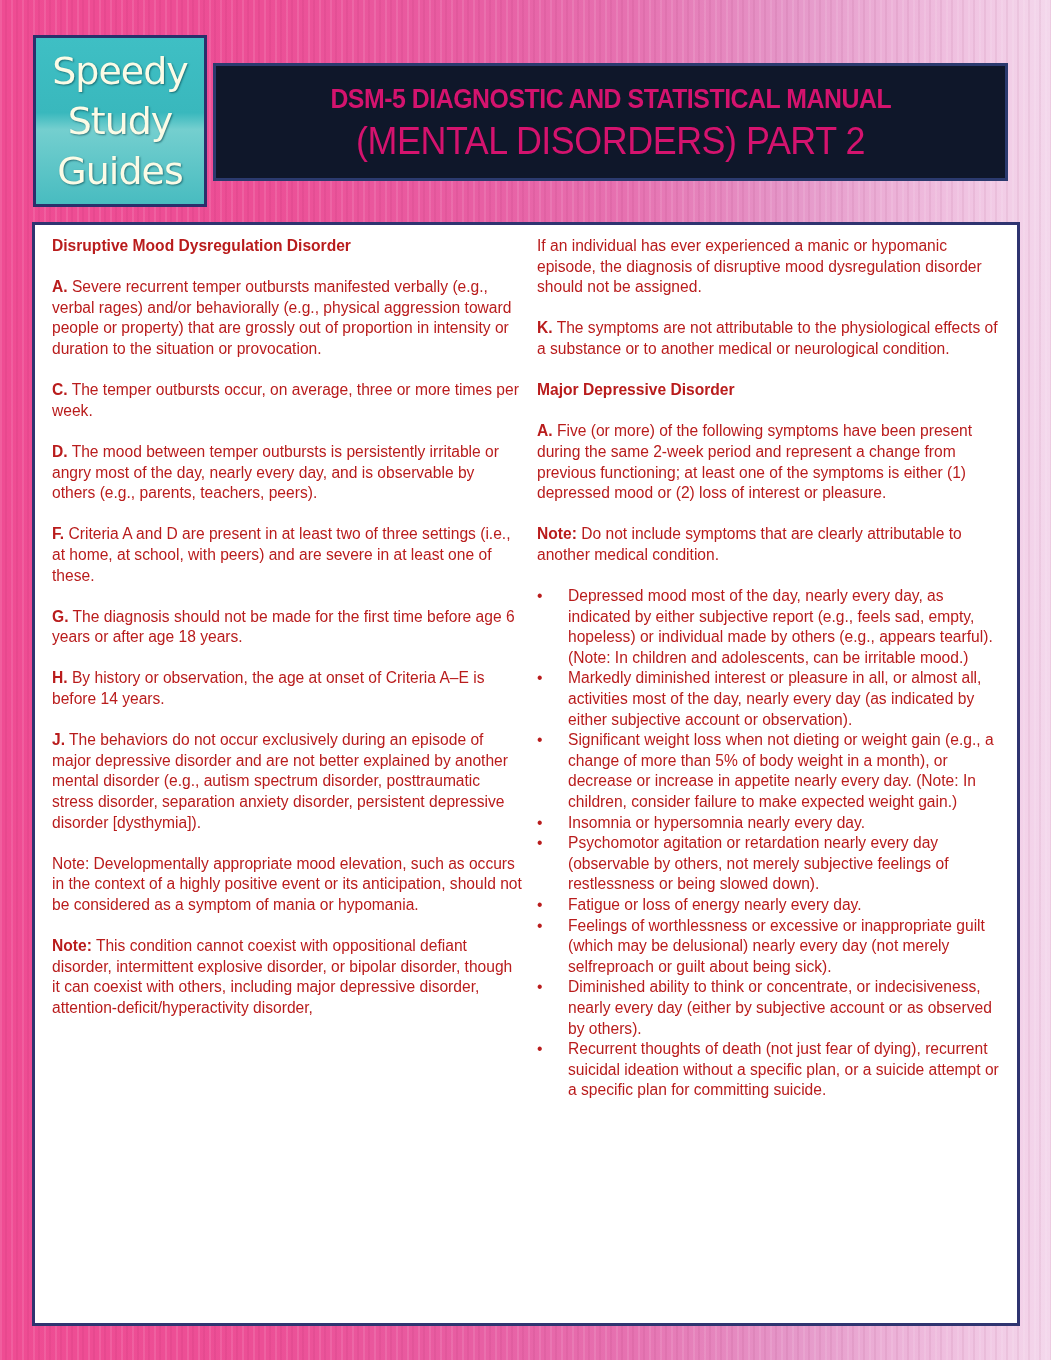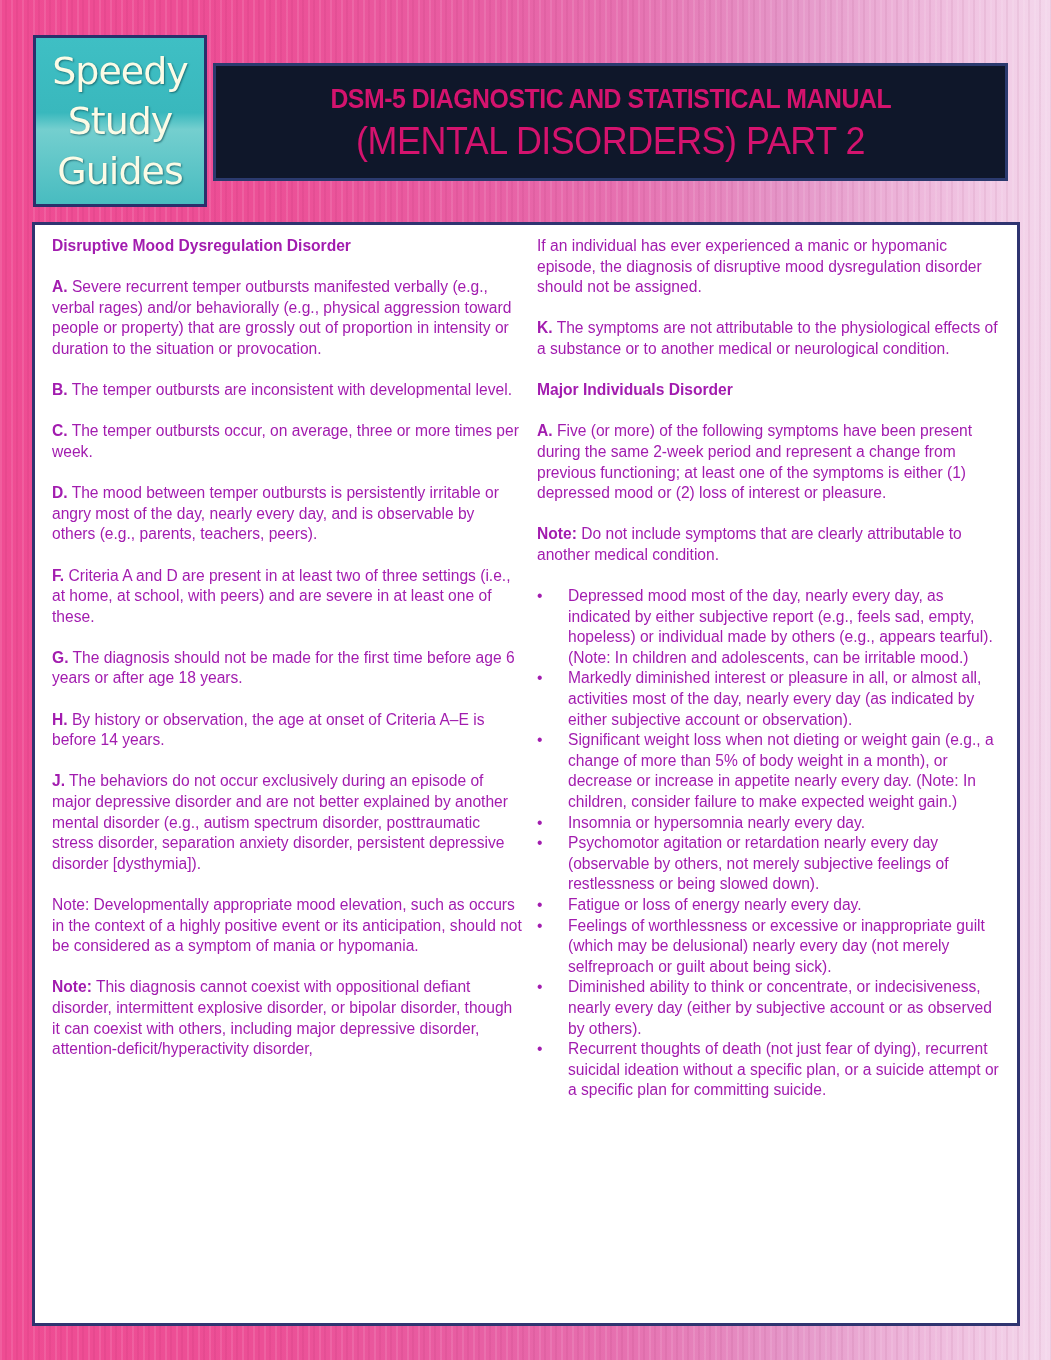--- a/index.html
+++ b/index.html
@@ -34,21 +34,21 @@
   .title-line2 {
     color: #d4136e; font-size: 39px; letter-spacing: -0.5px;
     transform: scaleX(0.92); white-space: nowrap; margin-top: 4px;
   }
   .content-box {
     position: absolute; left: 32px; top: 222px; width: 982px; height: 1098px;
     background: #fff; border: 3px solid #2f3470;
   }
   .col {
     position: absolute; top: 11px;
-    font-size: 15.6px; line-height: 20.6px; color: #a21caf;
+    font-size: 15.6px; line-height: 20.6px; color: #b91c1c;
   }
   .col.left { left: 17px; width: 470px; }
   .col.right { left: 502px; width: 470px; }
   .col p { margin: 0 0 20.6px 0; }
   .col .heading { font-weight: bold; }
   .col b { font-weight: bold; }
   ul.bullets { list-style: none; margin: 0; padding: 0; }
   ul.bullets li { position: relative; padding-left: 31px; }
   ul.bullets li .dot { position: absolute; left: 0; top: 0; }
 </style>
@@ -64,39 +64,38 @@
 <div class="title-box">
   <div class="title-line1">DSM-5 DIAGNOSTIC AND STATISTICAL MANUAL</div>
   <div class="title-line2">(MENTAL DISORDERS) PART 2</div>
 </div>
 
 <div class="content-box">
   <div class="col left">
     <p class="heading">Disruptive Mood Dysregulation Disorder</p>
 
     <p><b>A.</b><span> Severe recurrent temper outbursts manifested verbally (e.g., verbal rages) and/or behaviorally (e.g., physical aggression toward people or property) that are grossly out of proportion in intensity or duration to the situation or provocation.</span></p>
-    <p><b>B.</b><span> The temper outbursts are inconsistent with developmental level.</span></p>
     <p><b>C.</b><span> The temper outbursts occur, on average, three or more times per week.</span></p>
     <p><b>D.</b><span> The mood between temper outbursts is persistently irritable or angry most of the day, nearly every day, and is observable by others (e.g., parents, teachers, peers).</span></p>
     <p><b>F.</b><span> Criteria A and D are present in at least two of three settings (i.e., at home, at school, with peers) and are severe in at least one of these.</span></p>
     <p><b>G.</b><span> The diagnosis should not be made for the first time before age 6 years or after age 18 years.</span></p>
     <p><b>H.</b><span> By history or observation, the age at onset of Criteria A–E is before 14 years.</span></p>
 
     <p><b>J.</b><span> The behaviors do not occur exclusively during an episode of major depressive disorder and are not better explained by another mental disorder (e.g., autism spectrum disorder, posttraumatic stress disorder, separation anxiety disorder, persistent depressive disorder [dysthymia]).</span></p>
 
     <p>Note: Developmentally appropriate mood elevation, such as occurs in the context of a highly positive event or its anticipation, should not be considered as a symptom of mania or hypomania.</p>
 
-    <p><b>Note:</b><span> This diagnosis cannot coexist with oppositional defiant disorder, intermittent explosive disorder, or bipolar disorder, though it can coexist with others, including major depressive disorder, attention-deficit/hyperactivity disorder,</span></p>
+    <p><b>Note:</b><span> This condition cannot coexist with oppositional defiant disorder, intermittent explosive disorder, or bipolar disorder, though it can coexist with others, including major depressive disorder, attention-deficit/hyperactivity disorder,</span></p>
   </div>
 
   <div class="col right">
     <p>If an individual has ever experienced a manic or hypomanic episode, the diagnosis of disruptive mood dysregulation disorder should not be assigned.</p>
     <p><b>K.</b><span> The symptoms are not attributable to the physiological effects of a substance or to another medical or neurological condition.</span></p>
 
-    <p class="heading">Major Individuals Disorder</p>
+    <p class="heading">Major Depressive Disorder</p>
 
     <p><b>A.</b><span> Five (or more) of the following symptoms have been present during the same 2-week period and represent a change from previous functioning; at least one of the symptoms is either (1) depressed mood or (2) loss of interest or pleasure.</span></p>
 
     <p><b>Note:</b><span> Do not include symptoms that are clearly attributable to another medical condition.</span></p>
 
     <ul class="bullets">
       <li><span class="dot">•</span><span>Depressed mood most of the day, nearly every day, as indicated by either subjective report (e.g., feels sad, empty, hopeless) or individual made by others (e.g., appears tearful). (Note: In children and adolescents, can be irritable mood.)</span></li>
       <li><span class="dot">•</span><span>Markedly diminished interest or pleasure in all, or almost all, activities most of the day, nearly every day (as indicated by either subjective account or observation).</span></li>
       <li><span class="dot">•</span><span>Significant weight loss when not dieting or weight gain (e.g., a change of more than 5% of body weight in a month), or decrease or increase in appetite nearly every day. (Note: In children, consider failure to make expected weight gain.)</span></li>
       <li><span class="dot">•</span><span>Insomnia or hypersomnia nearly every day.</span></li>

